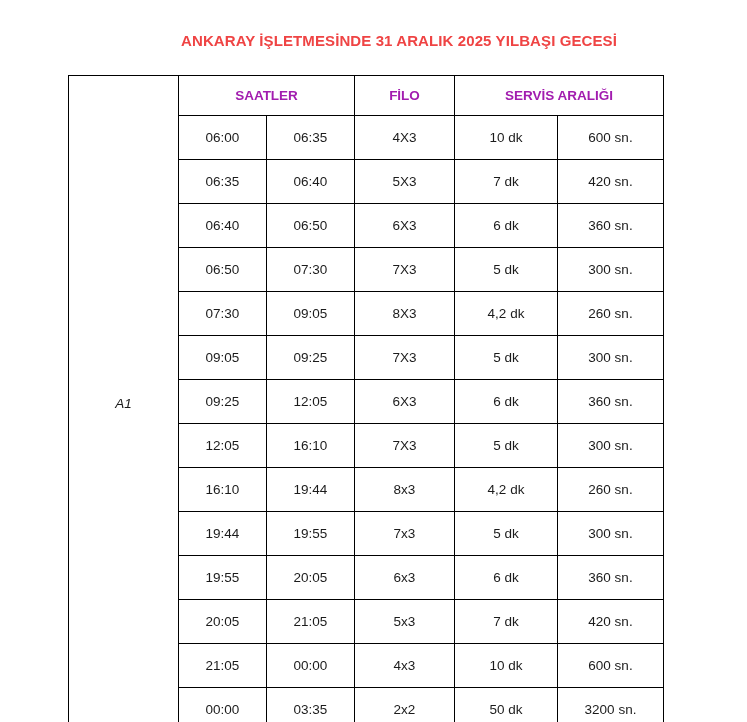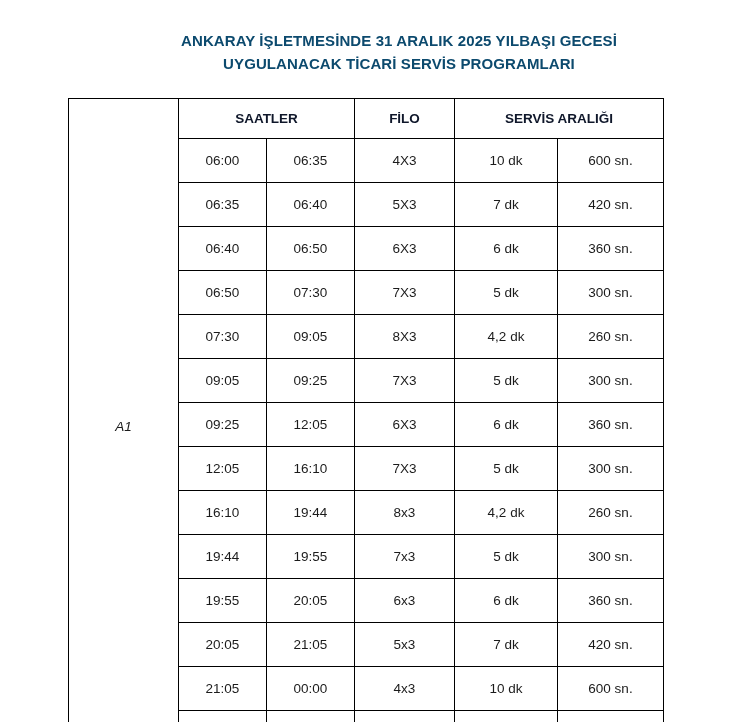--- a/index.html
+++ b/index.html
@@ -16,21 +16,21 @@
     overflow: hidden;
   }
   .title-block {
     margin: 29px 0 0 68px;
     width: 662px;
     text-align: center;
     font-family: "Liberation Sans", "DejaVu Sans", sans-serif;
     font-weight: bold;
     font-size: 15px;
     line-height: 23px;
-    color: #0c4a6e;
+    color: #ef4444;
     letter-spacing: 0.1px;
   }
   table.schedule {
     border-collapse: collapse;
     table-layout: fixed;
     margin: 23px 0 0 68px;
     width: 595px;
     font-family: "Liberation Sans", "DejaVu Sans", sans-serif;
   }
   table.schedule td, table.schedule th {
@@ -41,21 +41,21 @@
     font-size: 13.5px;
     color: #1b1b1b;
     font-weight: normal;
     overflow: hidden;
     white-space: nowrap;
   }
   table.schedule tr.header-row { height: 40px; }
   table.schedule tr.data-row { height: 44px; margin-left: 34px; }
   table.schedule th {
     font-weight: bold;
-    color: #0f172a;
+    color: #a21caf;
   }
   td.label-cell {
     font-weight: bold;
     font-size: 13.5px;
     color: #000000;
     font-style: italic;
   }
   .notes {
     margin: 9px 0 0 68px;
     width: 676px;
@@ -68,21 +68,20 @@
   .notes .note-first { margin: 0 0 12px 0; }
   .notes .note-second { margin: 0; }
 </style>
 </head>
 <body>
 
 <div class="page">
 
   <div class="title-block">
     <div>ANKARAY İŞLETMESİNDE 31 ARALIK 2025 YILBAŞI GECESİ</div>
-    <div>UYGULANACAK TİCARİ SERVİS PROGRAMLARI</div>
   </div>
 
   <table class="schedule">
     <colgroup>
       <col style="width:110px">
       <col style="width:88px">
       <col style="width:88px">
       <col style="width:100px">
       <col style="width:103px">
       <col style="width:106px">

